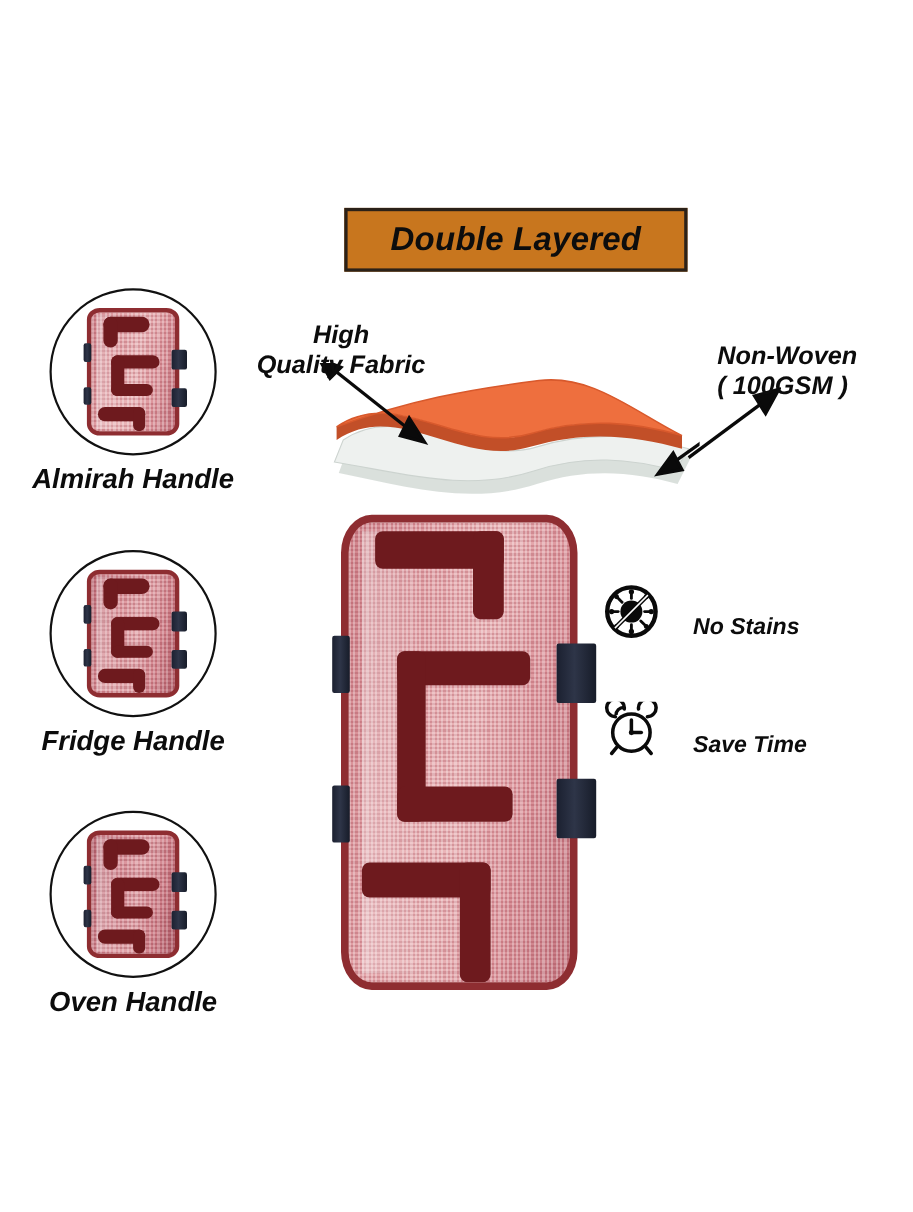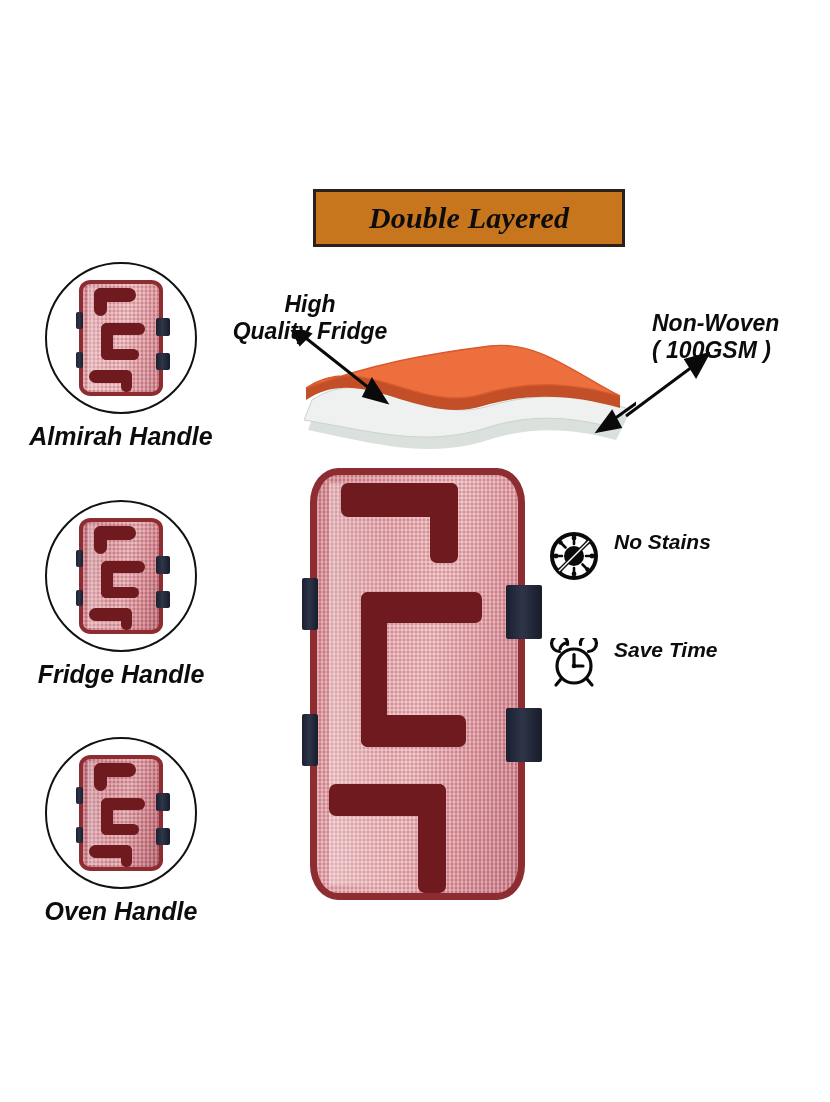--- a/index.html
+++ b/index.html
@@ -70,32 +70,32 @@
   .strap{position:absolute;background:linear-gradient(90deg,#1b2030,#2e3548 45%,#171c29);border-radius:2px;}
 
   
   #main-product{position:absolute;left:310px;top:468px;width:215px;height:432px;}
   #main-product .body{border-radius:13%/8%;border-width:7px;}
 
   
   #layers{position:absolute;left:276px;top:330px;width:360px;height:135px;}
 
   
-  .feat{position:absolute;display:flex;align-items:flex-start;gap:14px;}
+  .feat{position:absolute;display:flex;align-items:flex-end;gap:30px;}
   .feat .ftxt{
     font-size:21px;font-weight:bold;font-style:italic;color:#0c0c0c;white-space:nowrap;
   }
 </style>
 </head>
 <body>
 
 <div class="stage">
 
   <div id="banner" style="background: rgb(200, 118, 30); border-color: rgb(43, 33, 24);">
-    <span class="txt" style="color: rgb(13, 13, 13); font-family: Liberation Serif, serif;">Double Layered</span>
+    <span class="txt" style="color: rgb(13, 13, 13);">Double Layered</span>
   </div>
 
   <div class="thumb" style="left:45px;top:262px;width:152px;height:152px;">
     <div class="ring"></div>
     <div class="mini">
       <div class="cover">
         <div class="body">
           <div class="sheen"></div>
           <div class="mk r" style="left:14%;top:4%;width:56%;height:13%;"></div>
           <div class="mk r" style="left:14%;top:4%;width:17%;height:26%;"></div>
@@ -192,21 +192,21 @@
 
   <svg style="position:absolute;left:624px;top:352px;width:86px;height:72px;" viewBox="0 0 86 72">
     <g stroke="#0a0a0a" stroke-width="3" fill="#0a0a0a">
       <line x1="2" y1="64" x2="72" y2="12"></line>
       <polygon points="84,2 62,8 72,24"></polygon>
     </g>
   </svg>
 
   <div class="lbl" style="left:215px;top:291px;font-size:23px;text-align:center;width:190px;">
     <div>High</div>
-    <div>Quality Fridge</div>
+    <div>Quality Fabric</div>
   </div>
 
   <div class="lbl" style="left:652px;top:310px;font-size:23px;text-align:left;width:180px;">
     <div>Non-Woven</div>
     <div>( 100GSM )</div>
   </div>
 
   <div id="main-product">
     <div class="cover">
       <div class="body">

